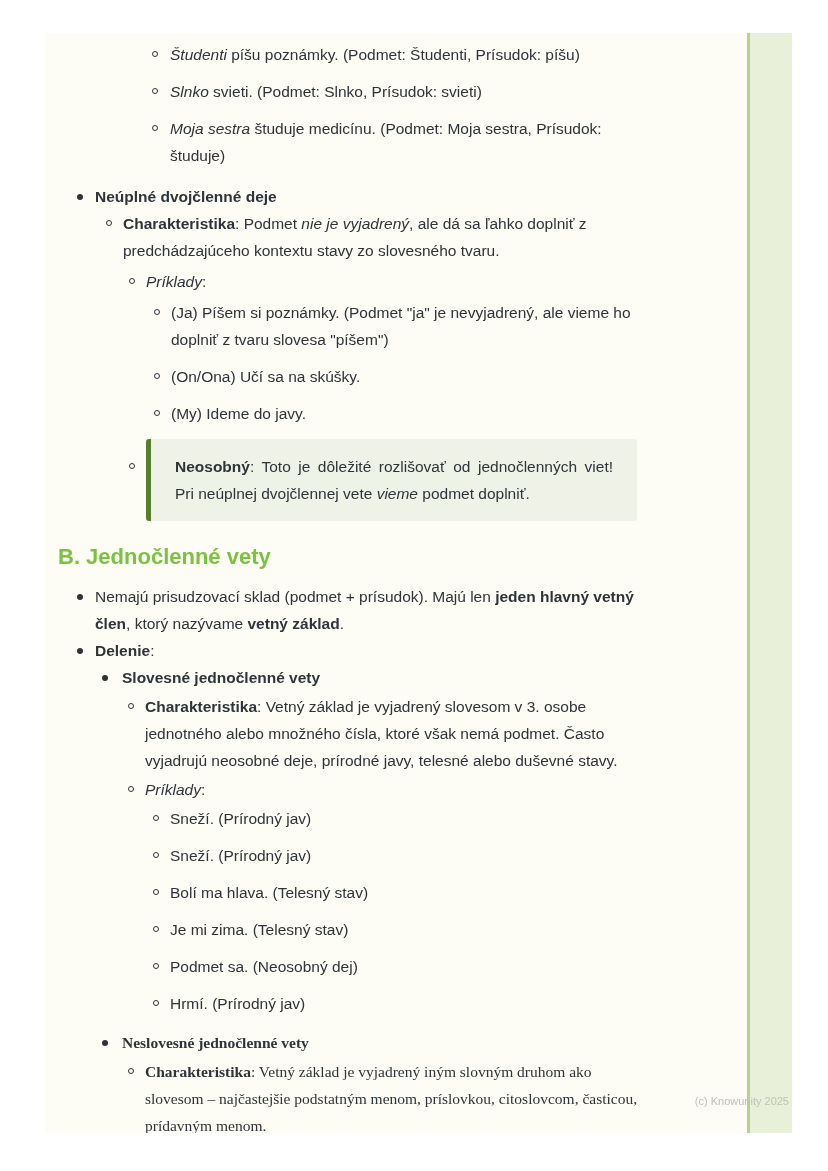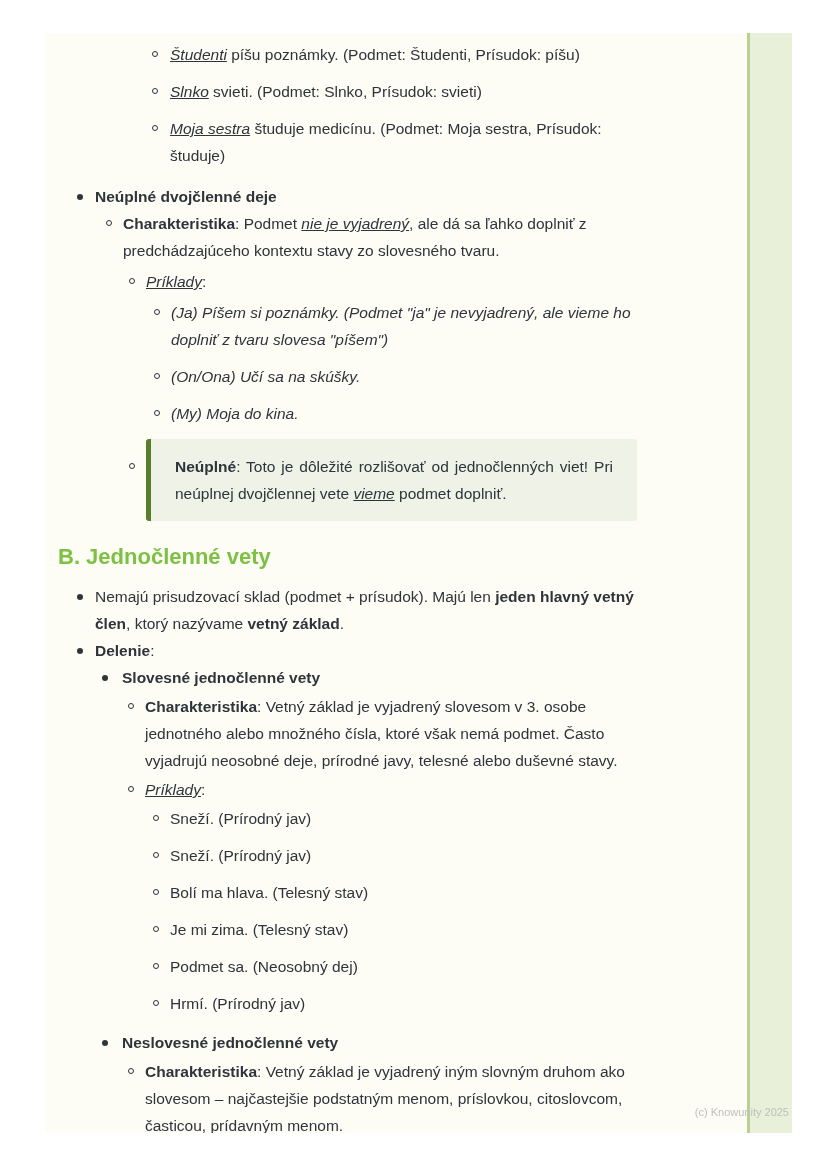--- a/index.html
+++ b/index.html
@@ -23,21 +23,21 @@
   .content{
     position:absolute;left:13px;top:8px;width:592px;
     font-size:15.5px;line-height:27px;
   }
   h2{
     font-size:22px;line-height:28px;font-weight:700;
     color:var(--accent-green,#7cc142);
     margin:22px 0 12px 0;
   }
   strong{font-weight:700;}
-  .it{font-style:italic;text-decoration:underline;}
+  .it{font-style:italic;}
   ul{list-style:none;margin:0;padding:0;}
   li{position:relative;}
   
   .l1  > li{padding-left:37px;}
   .l2  > li{padding-left:27px;}
   .l2c > li{padding-left:28px;}
   .l3  > li{padding-left:23px;}
   .l4  > li{padding-left:25px;}
   .intro > li{padding-left:112px;}
   
@@ -52,42 +52,42 @@
     border:1.5px solid currentColor;background:transparent;top:10px;
   }
   .l2c > li::before{left:11px;}
   .l3  > li::before{left:6px;}
   .l4  > li::before{left:8px;}
   .intro > li::before{left:94px;}
   
   .intro > li + li{margin-top:10px;}
   .group{margin-top:14px;}
   .l3n{margin-top:4px;}
-  .l4n{margin-top:4px;font-style:italic;}
+  .l4n{margin-top:4px;}
   .l4n > li + li{margin-top:10px;}
   .note-li{margin-top:12px;}
   .note-li::before{top:24px !important;}
   .lb1 > li + li{margin-top:0;}
-  .l2 > li + li{margin-top:12px;}
+  .l2 > li + li{margin-top:12px;font-family:Liberation Serif, serif;}
   .l3b{margin-top:2px;}
   .l3b > li + li{margin-top:2px;}
   .l4b{margin-top:2px;}
   .l4b > li + li{margin-top:10px;}
   
   .note{
     background:var(--note-bg,#eff2e7);
     border-left:5px solid var(--note-border,#567f2c);
     border-radius:3px;
     box-sizing:border-box;
     width:491px;
     padding:14px 24px;
     text-align:justify;
   }
   .watermark{
-    position:absolute;right:3px;bottom:14px;
+    position:absolute;right:3px;bottom:25px;
     font-size:11px;line-height:14px;
     color:var(--watermark,#bfbfbc);
     z-index:2;
   }
 </style>
 </head>
 <body>
 
 <div class="page">
   <div class="accent-bar"></div>
@@ -105,26 +105,26 @@
         <strong>Neúplné dvojčlenné deje</strong>
         <ul class="l2c">
           <li>
             <strong>Charakteristika</strong><span>: Podmet </span><span class="it">nie je vyjadrený</span><span>, ale dá sa ľahko doplniť z predchádzajúceho kontextu stavy zo slovesného tvaru.</span>
             <ul class="l3 l3n">
               <li>
                 <span class="it">Príklady</span><span>:</span>
                 <ul class="l4 l4n">
                   <li>(Ja) Píšem si poznámky. (Podmet "ja" je nevyjadrený, ale vieme ho doplniť z tvaru slovesa "píšem")</li>
                   <li>(On/Ona) Učí sa na skúšky.</li>
-                  <li>(My) Moja do kina.</li>
+                  <li>(My) Ideme do javy.</li>
                 </ul>
               </li>
               <li class="note-li">
                 <div class="note">
-                  <strong>Neúplné</strong><span>: Toto je dôležité rozlišovať od jednočlenných viet! Pri neúplnej dvojčlennej vete </span><span class="it">vieme</span><span> podmet doplniť.</span>
+                  <strong>Neosobný</strong><span>: Toto je dôležité rozlišovať od jednočlenných viet! Pri neúplnej dvojčlennej vete </span><span class="it">vieme</span><span> podmet doplniť.</span>
                 </div>
               </li>
             </ul>
           </li>
         </ul>
       </li>
     </ul>
 
     <h2>B. Jednočlenné vety</h2>
 

